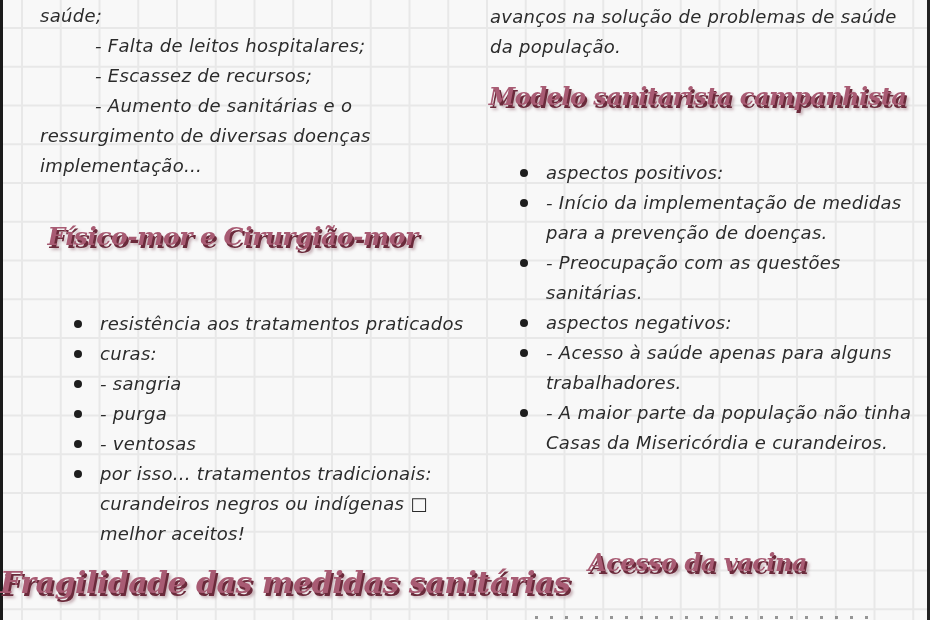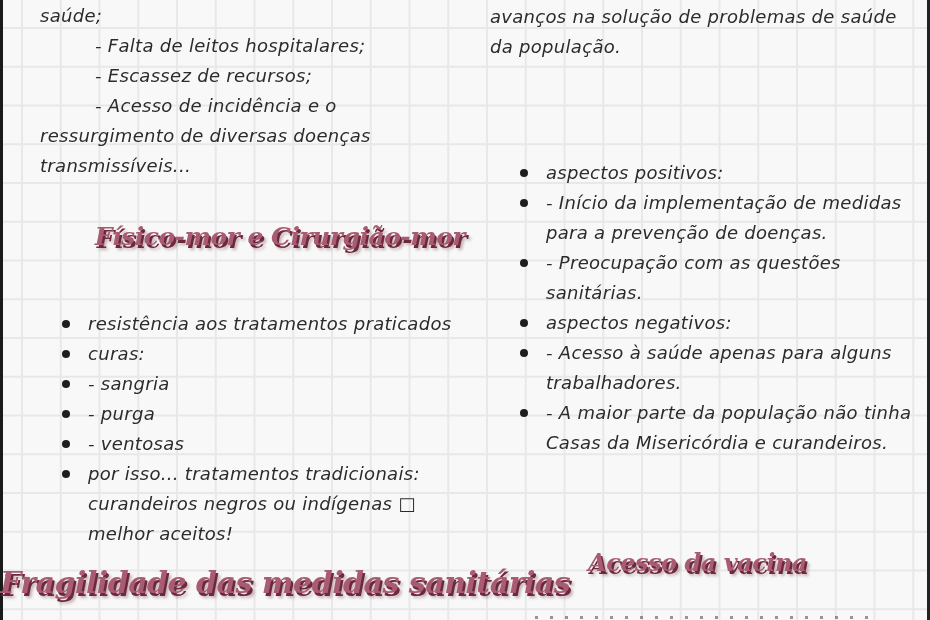--- a/index.html
+++ b/index.html
@@ -31,22 +31,22 @@
 
   ul.bl{list-style:none;margin:12px;padding:0;position:absolute;}
   ul.bl li{position:relative;height:30px;line-height:30px;font-size:18px;
            letter-spacing:.3px;padding-left:26px;white-space:nowrap;}
   ul.bl li.b::before{
     content:"";position:absolute;left:0;top:11px;width:8px;height:8px;
     border-radius:50%;background:#1e1e1e;
   }
 
   .intro-left{position:absolute;left:40px;top:1px;}
-  .h-left-1{left:0;top:222px;width:465px;font-size:25px;text-align:right;}
-  .bl-left{left:50px;top:297px;}
+  .h-left-1{left:0;top:222px;width:465px;font-size:25px;}
+  .bl-left{left:62px;top:297px;}
   .h-left-2{left:0;top:565px;width:460px;font-size:30px;}
 
   .intro-right{position:absolute;left:490px;top:2px;}
   .h-right-1{left:465px;top:82px;width:465px;}
   .bl-right{left:508px;top:146px;}
   .h-right-2{left:465px;top:548px;width:465px;}
 
   .cutoff{
     position:absolute;left:535px;top:616px;width:345px;height:3px;opacity:.55;
     background:repeating-linear-gradient(90deg,#444 0 3px,transparent 3px 15px);
@@ -56,23 +56,23 @@
 <body>
 
 <div class="stage">
   <div class="edge l"></div>
   <div class="edge r"></div>
 
   <div class="intro-left">
     <div class="line">saúde;</div>
     <div class="line ind">- Falta de leitos hospitalares;</div>
     <div class="line ind">- Escassez de recursos;</div>
-    <div class="line ind">- Acesso de incidência e o</div>
+    <div class="line ind">- Aumento de sanitárias e o</div>
     <div class="line">ressurgimento de diversas doenças</div>
-    <div class="line">transmissíveis...</div>
+    <div class="line">implementação...</div>
   </div>
 
   <h2 class="script h-left-1">Físico-mor e Cirurgião-mor</h2>
 
   <ul class="bl bl-left">
     <li class="b">resistência aos tratamentos praticados</li>
     <li class="b">curas:</li>
     <li class="b">- sangria</li>
     <li class="b">- purga</li>
     <li class="b">- ventosas</li>
@@ -81,20 +81,21 @@
     <li class="c">melhor aceitos!</li>
   </ul>
 
   <h2 class="script h-left-2">Fragilidade das medidas sanitárias</h2>
 
   <div class="intro-right">
     <div class="line">avanços na solução de problemas de saúde</div>
     <div class="line">da população.</div>
   </div>
 
+  <h2 class="script h-right-1">Modelo sanitarista campanhista</h2>
 
   <ul class="bl bl-right">
     <li class="b">aspectos positivos:</li>
     <li class="b">- Início da implementação de medidas</li>
     <li class="c">para a prevenção de doenças.</li>
     <li class="b">- Preocupação com as questões</li>
     <li class="c">sanitárias.</li>
     <li class="b">aspectos negativos:</li>
     <li class="b">- Acesso à saúde apenas para alguns</li>
     <li class="c">trabalhadores.</li>

